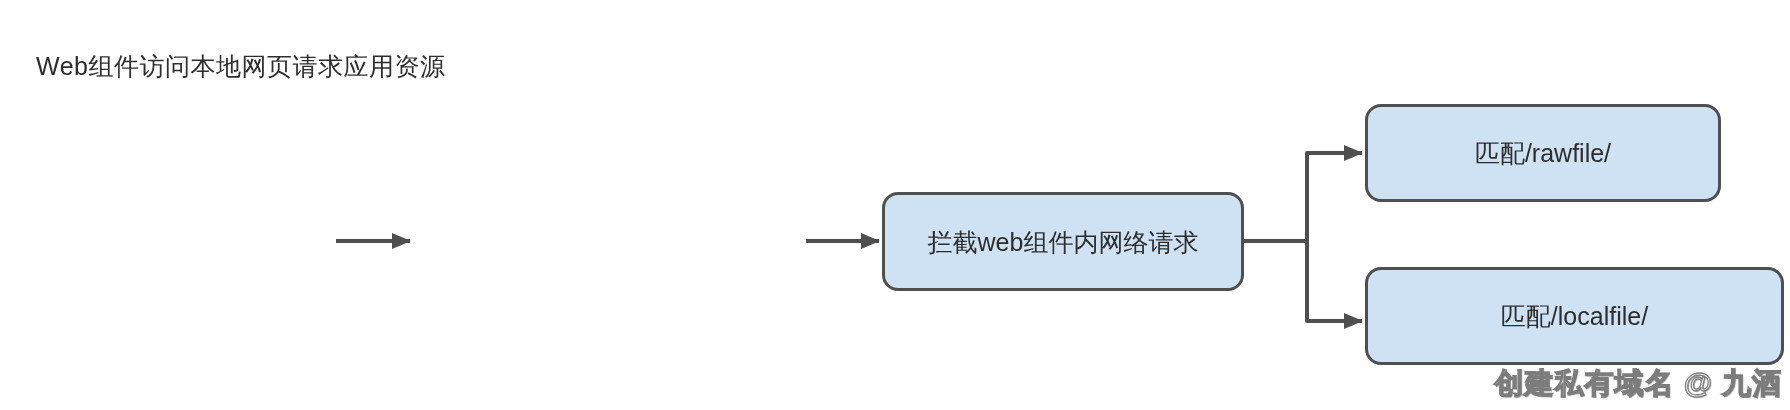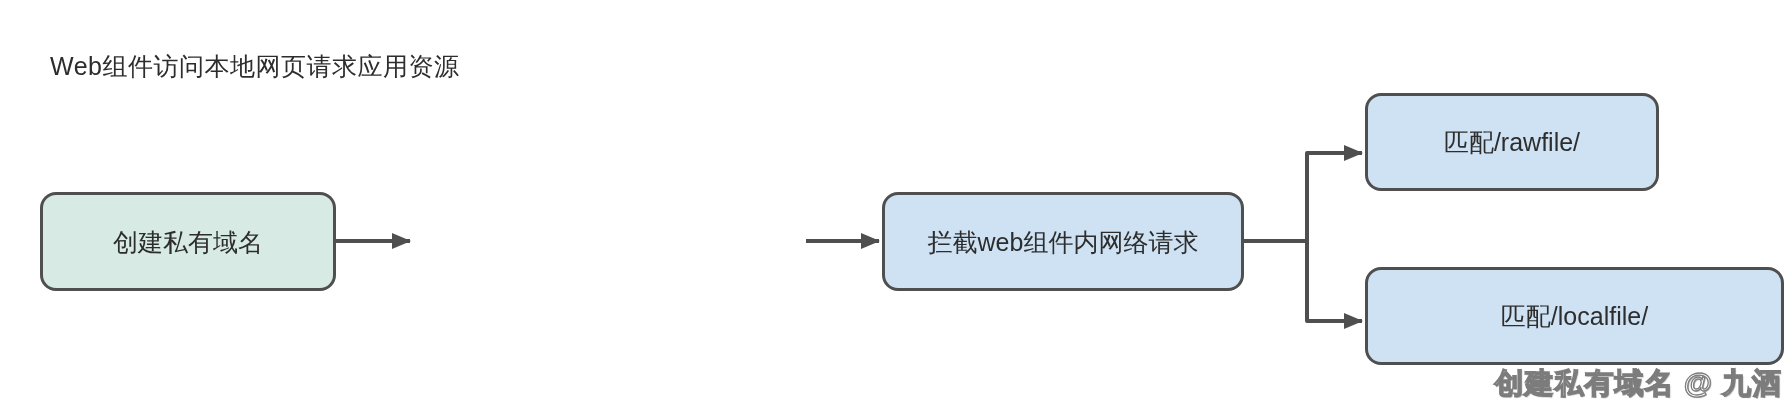--- a/index.html
+++ b/index.html
@@ -10,37 +10,37 @@
     --text:#2d2d2d;
   }
   *{margin:0;padding:0;box-sizing:border-box;}
   html,body{background:var(--bg);}
   body{
     font-family:"Liberation Sans","DejaVu Sans",sans-serif;
     width:1790px;height:410px;position:relative;overflow:hidden;
   }
   .canvas{position:absolute;inset:0;width:1790px;height:410px;background:var(--bg);}
   .title{
-    position:absolute;left:50px;top:50px;
+    position:absolute;left:36px;top:50px;
     font-size:25px;color:var(--text);letter-spacing:.5px;
   }
   .node{
     position:absolute;
     border:3.5px solid var(--line);
     border-radius:16px;
     display:flex;flex-direction:column;align-items:center;justify-content:center;
     font-size:25px;color:var(--text);
     text-align:center;line-height:42px;
   }
   .node.green{background:var(--green-fill);}
   .node.blue{background:var(--blue-fill);}
   #node-1{left:40px;top:192px;width:296px;height:99px;}
   #node-2{left:413px;top:192px;width:393px;height:99px;}
   #node-3{left:882px;top:192px;width:362px;height:99px;text-align:right;}
-  #node-4{left:1365px;top:93px;width:294px;height:98px;gap:24px;}
+  #node-4{left:1365px;top:104px;width:356px;height:98px;gap:24px;}
   #node-5{left:1365px;top:267px;width:419px;height:98px;}
   svg.connectors{position:absolute;inset:0;pointer-events:none;}
   .watermark{
     position:absolute;right:8px;top:364px;
     font-size:29px;font-weight:bold;letter-spacing:1px;
     color:#ffffff;
     -webkit-text-stroke:1.3px #7c7c7c;
     text-shadow:1px 1px 1px rgba(60,60,60,.45);
     white-space:nowrap;
   }
@@ -57,23 +57,20 @@
       <marker id="arrowhead" markerUnits="userSpaceOnUse" markerWidth="20" markerHeight="18" refX="18" refY="8" orient="auto">
         <path d="M0,0 L19,8 L0,16 Z" fill="#4f4f4f"></path>
       </marker>
     </defs>
     <path d="M336,241 L410,241" stroke="#4f4f4f" stroke-width="4" fill="none" marker-end="url(#arrowhead)"></path>
     <path d="M806,241 L879,241" stroke="#4f4f4f" stroke-width="4" fill="none" marker-end="url(#arrowhead)"></path>
     <path d="M1244,241 L1307,241 L1307,153 L1362,153" stroke="#4f4f4f" stroke-width="4" fill="none" stroke-linejoin="round" marker-end="url(#arrowhead)"></path>
     <path d="M1244,241 L1307,241 L1307,321 L1362,321" stroke="#4f4f4f" stroke-width="4" fill="none" stroke-linejoin="round" marker-end="url(#arrowhead)"></path>
   </svg>
 
-  <div class="node green" id="node-1">
-    <span>创建私有域名</span>
-  </div>
 
 
   <div class="node blue" id="node-3">
     <span>拦截web组件内网络请求</span>
   </div>
 
   <div class="node blue" id="node-4">
     <span>匹配/rawfile/</span>
   </div>
 

